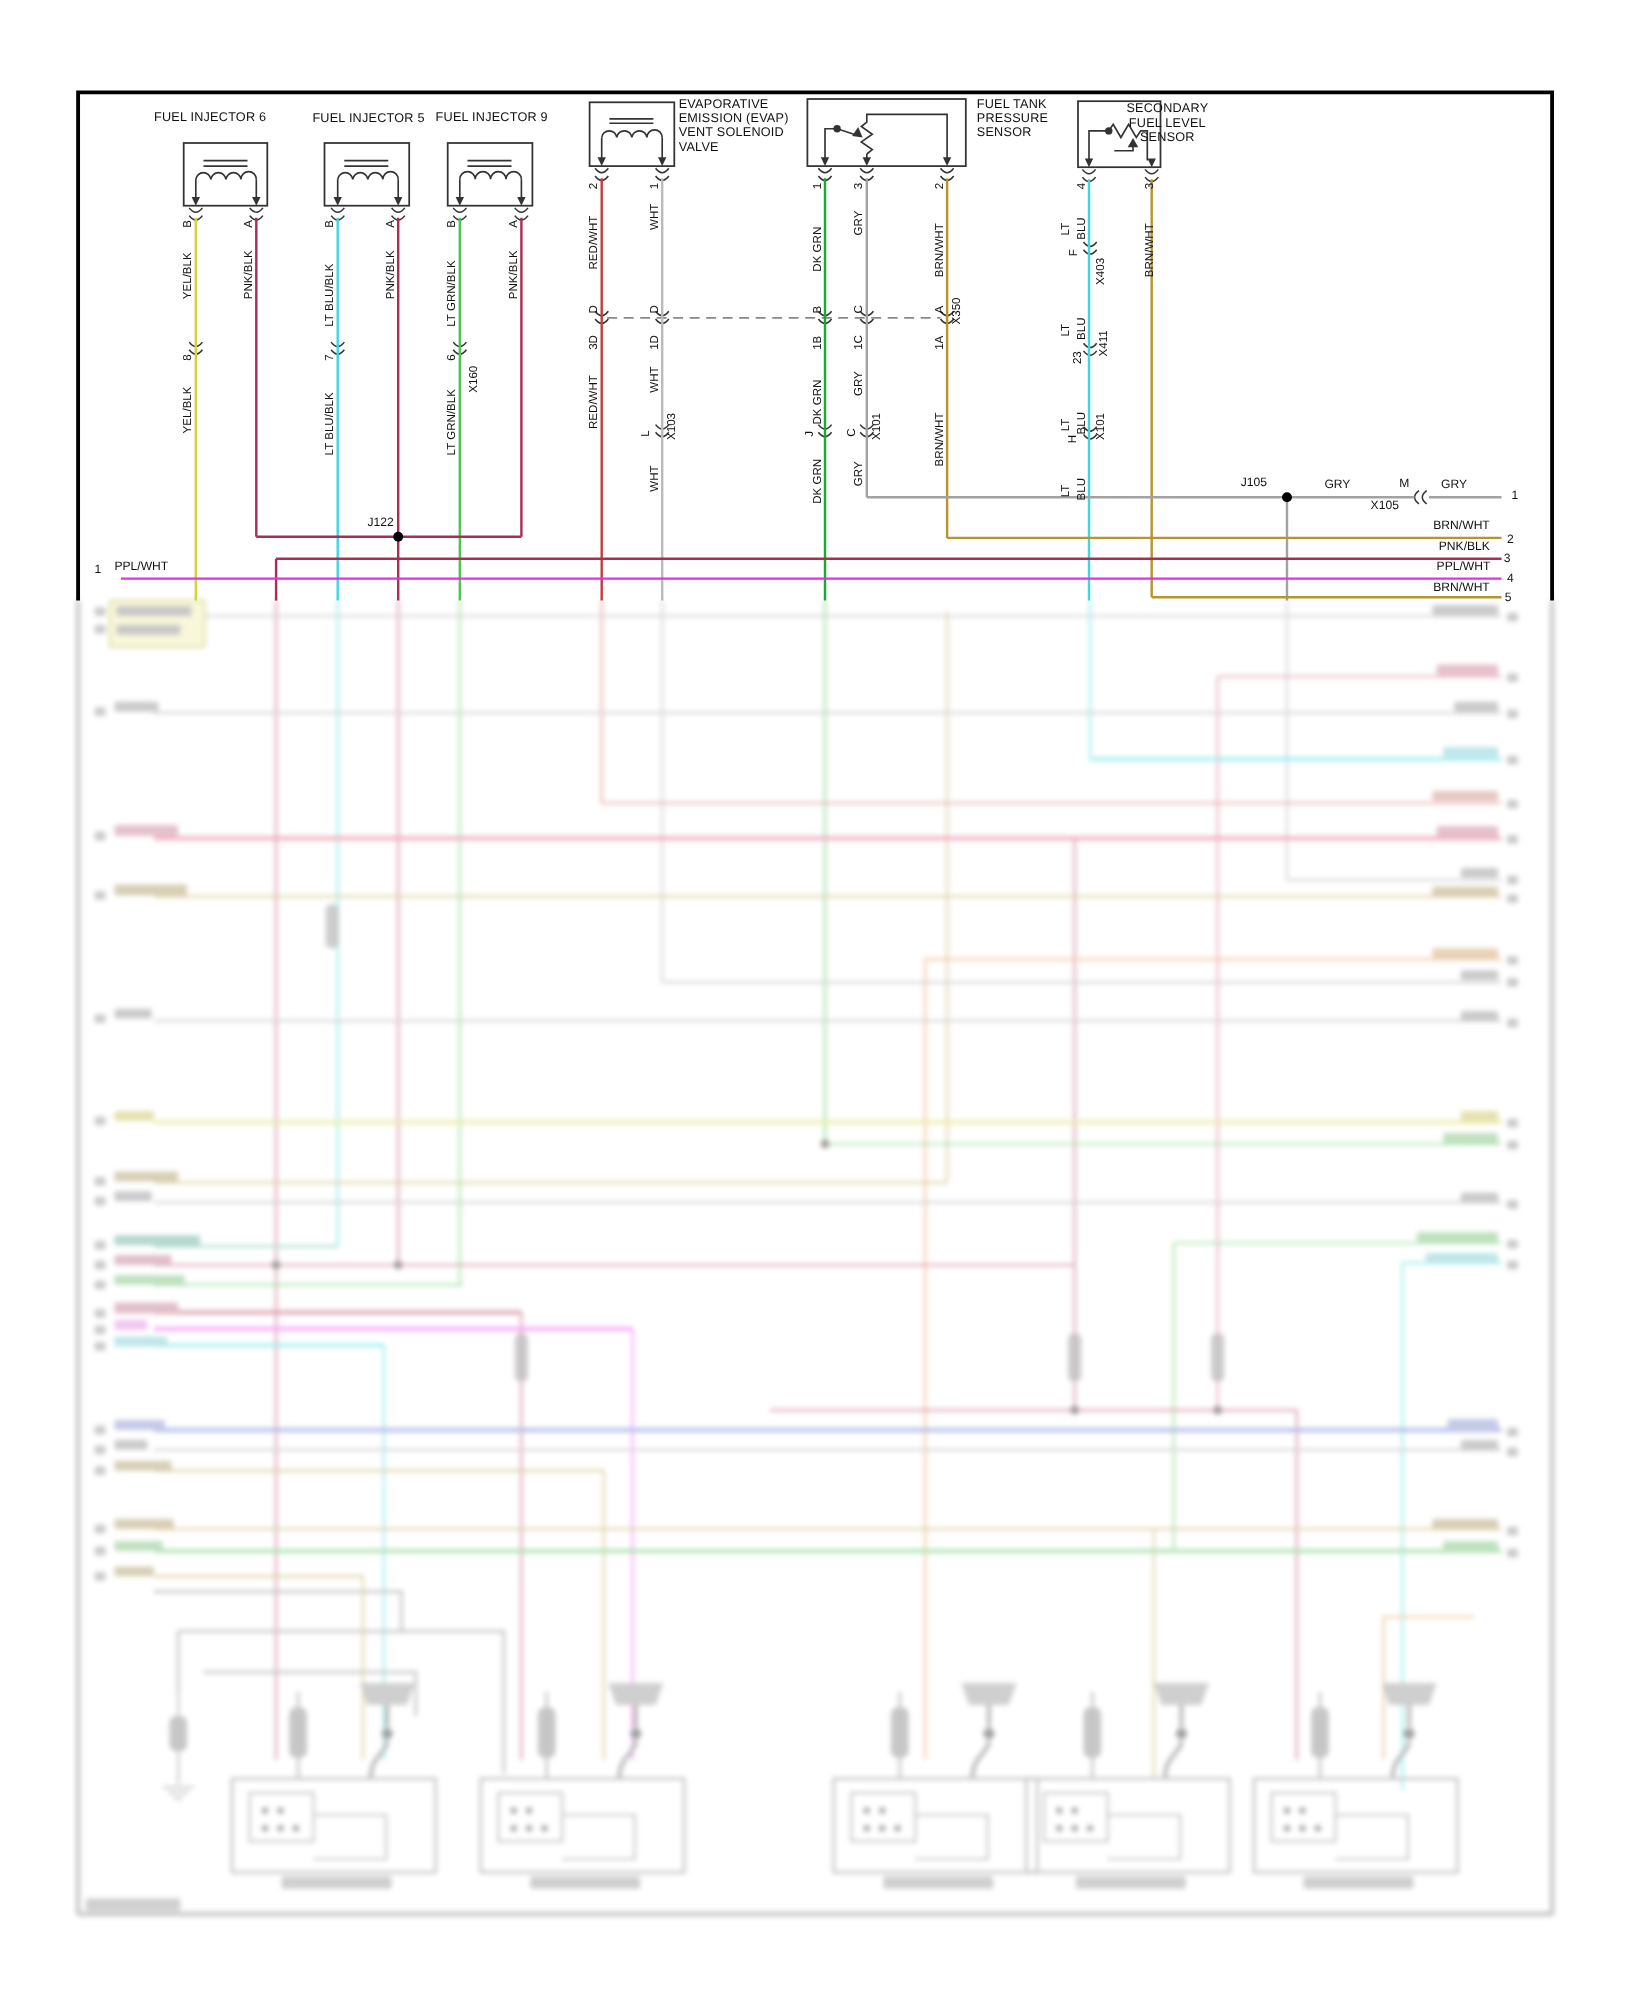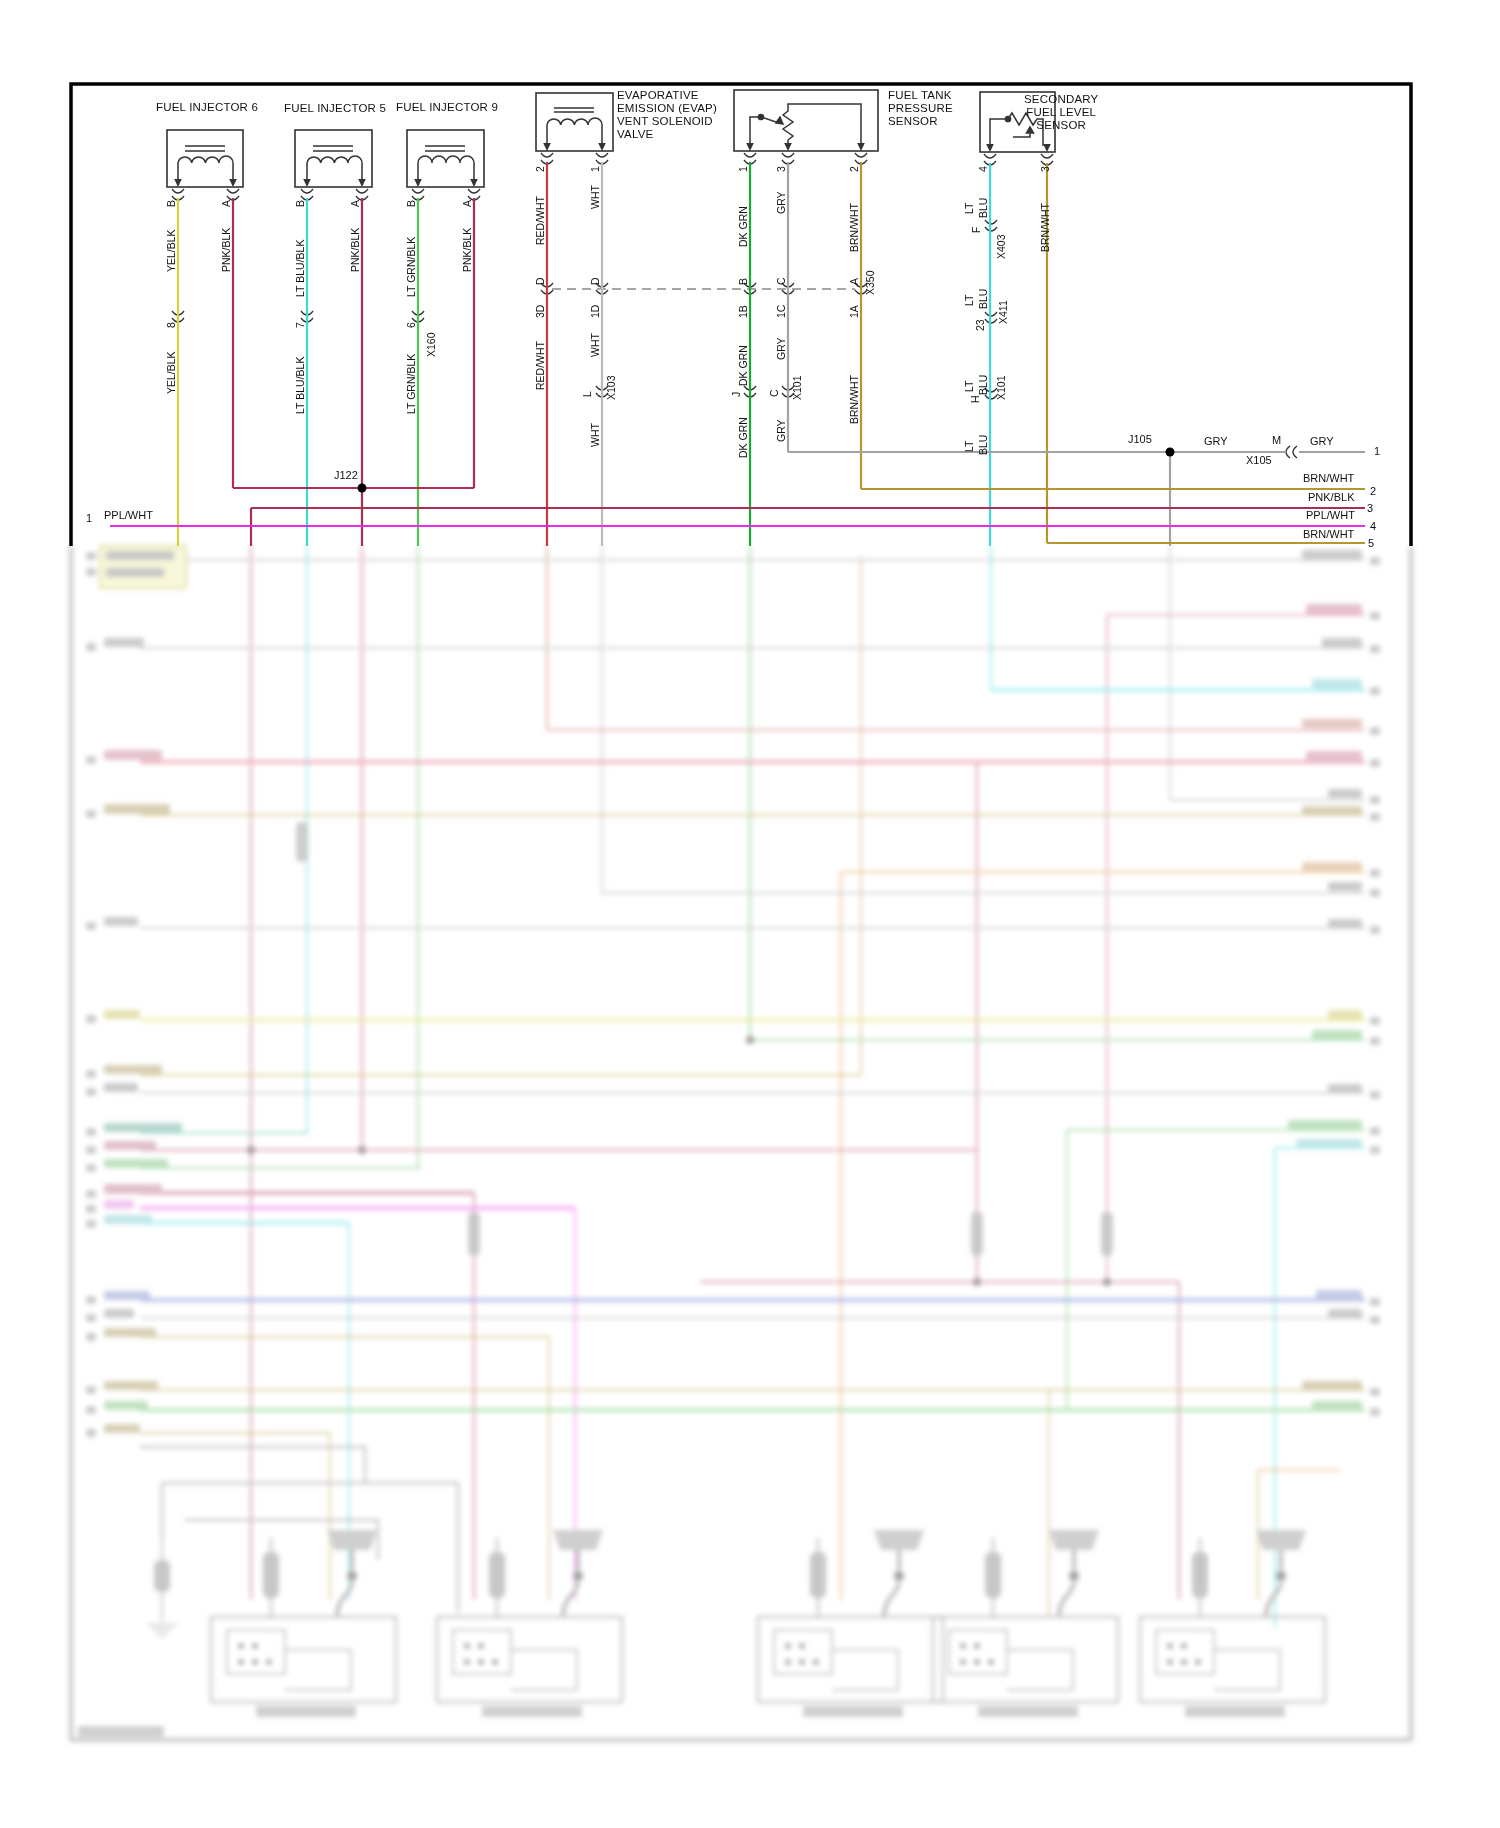--- a/index.html
+++ b/index.html
@@ -348,21 +348,21 @@
     <line x1="251" y1="508" x2="1365" y2="508" stroke="#ab2e52"></line>
     <line x1="110" y1="526" x2="1365" y2="526" stroke="#e82ce8"></line>
     <line x1="1047" y1="543" x2="1365" y2="543" stroke="#b5952f"></line>
   </g>
 
   <circle cx="362" cy="488" r="4.5" fill="#000"></circle>
   <circle cx="1170" cy="452" r="4.5" fill="#000"></circle>
 </svg>
 
 <div id="labels">
-      <span class="lbl big" style="left: 156px; top: 101px;">FUEL INJECTOR 6</span>
+      <span class="lbl big" style="left: 140px; top: 101px;">FUEL INJECTOR 6</span>
       <span class="lbl big" style="left: 284px; top: 102px;">FUEL INJECTOR 5</span>
       <span class="lbl big" style="left: 396px; top: 101px;">FUEL INJECTOR 9</span>
       <span class="lbl big" style="left: 617px; top: 89px;">EVAPORATIVE
 EMISSION (EVAP)
 VENT SOLENOID
 VALVE</span>
       <span class="lbl big" style="left: 888px; top: 89px;">FUEL TANK
 PRESSURE
 SENSOR</span>
       <span class="lbl big" style="left: 1024px; top: 93px; text-align: center;">SECONDARY

